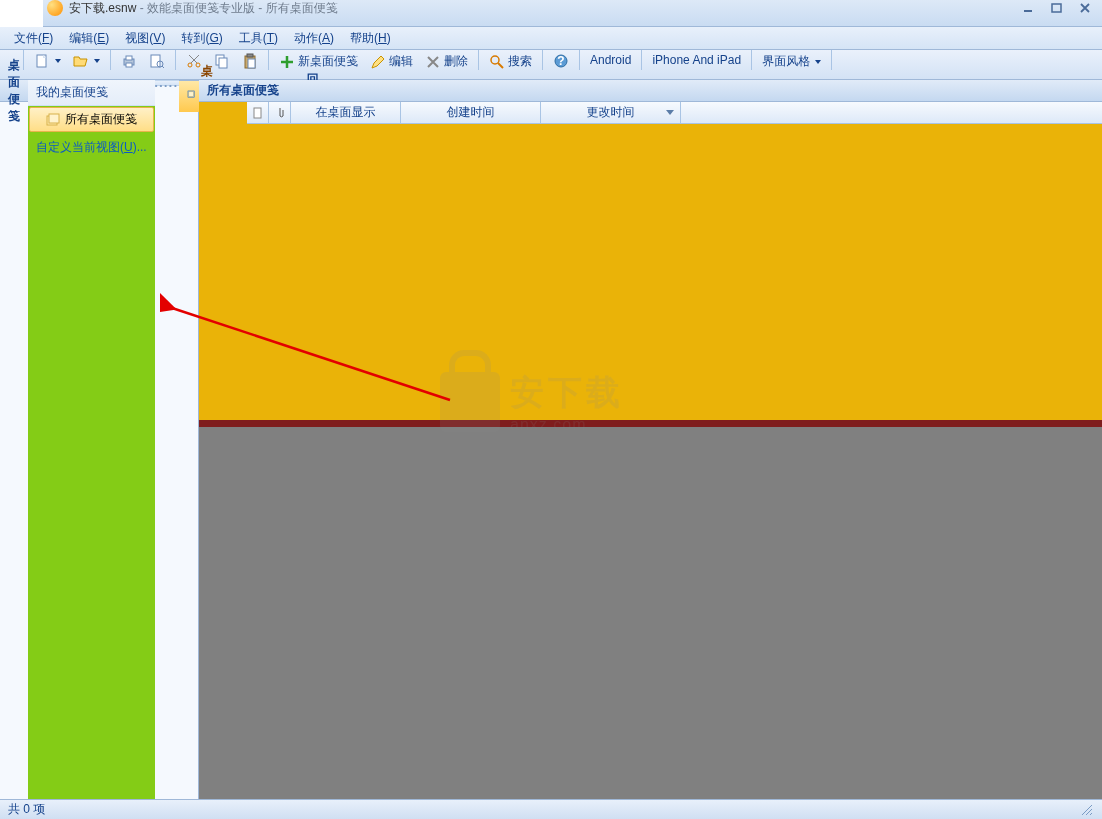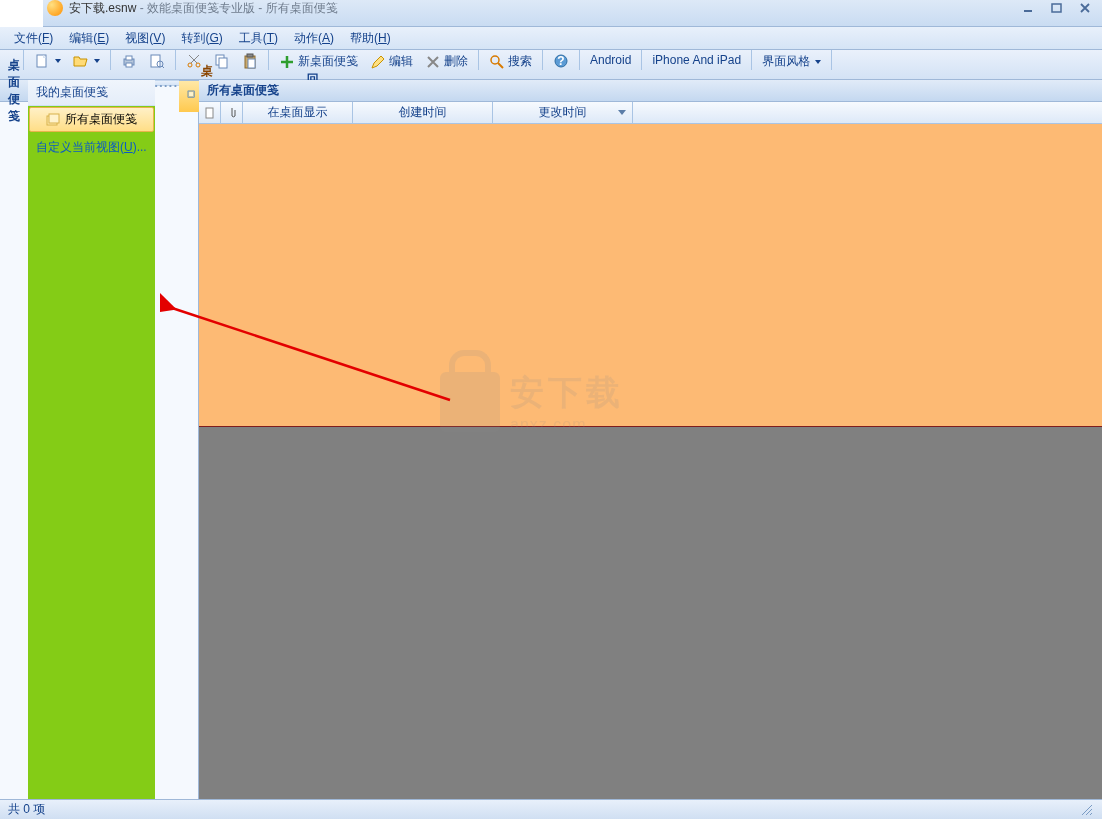--- a/index.html
+++ b/index.html
@@ -49,21 +49,21 @@
 
 .nav-btn { height: 32px; display: flex; align-items: center; padding: 0 8px; gap: 6px; border-top: 1px solid #9FB8D8; cursor: pointer; background: linear-gradient(#E8F0FB,#D3E2F5); color: #15428B; font-weight: bold; }
 .nav-btn.active { background: linear-gradient(#FFE8A6, #FFC94E); color: #8A4500; }
 .nav-btn .nav-icon { width: 18px; height: 18px; }
 .nav-more { height: 28px; background: linear-gradient(#E8F0FB,#D3E2F5); border-top:1px solid #9FB8D8; display:flex; align-items:center; justify-content:flex-end; padding: 0 6px; }
 
 
 .content-header { height: 22px; background: linear-gradient(#E1EBF8, #C4D8F0); border-bottom: 1px solid #9FB8D8; display: flex; align-items: center; padding: 0 8px; color: #15428B; font-weight: bold; }
 
 
-.table-area { flex: 0 0 325px; background: #fdba74; border-bottom: 1px solid #7f1d1d; overflow:hidden; position:relative; }
+.table-area { flex: 0 0 325px; background: #eab308; border-bottom: 7px solid #7f1d1d; overflow:hidden; position:relative;padding-left:48px; }
 .table-header { height: 22px; display: flex; background: linear-gradient(#F7FAFE, #DDE9F8); border-bottom: 1px solid #A9C4E4; }
 .th { border-right: 1px solid #A9C4E4; display: flex; align-items: center; justify-content: center; color: #15428B; cursor: pointer; position: relative; }
 .th:last-child::after { content:''; width:0;height:0;border-left:4px solid transparent;border-right:4px solid transparent;border-top:5px solid #5B7DA8; position:absolute; right:6px; }
 
 
 .preview { flex: 1; background: #808080; }
 
 
 .statusbar { height: 20px; background: linear-gradient(#E8F0FB,#D0DFF2); border-top: 1px solid #9FB8D8; display:flex; align-items:center; padding:0 8px; color:#15428B; justify-content: space-between; }
 .resize-grip { width:14px; height:14px; }

